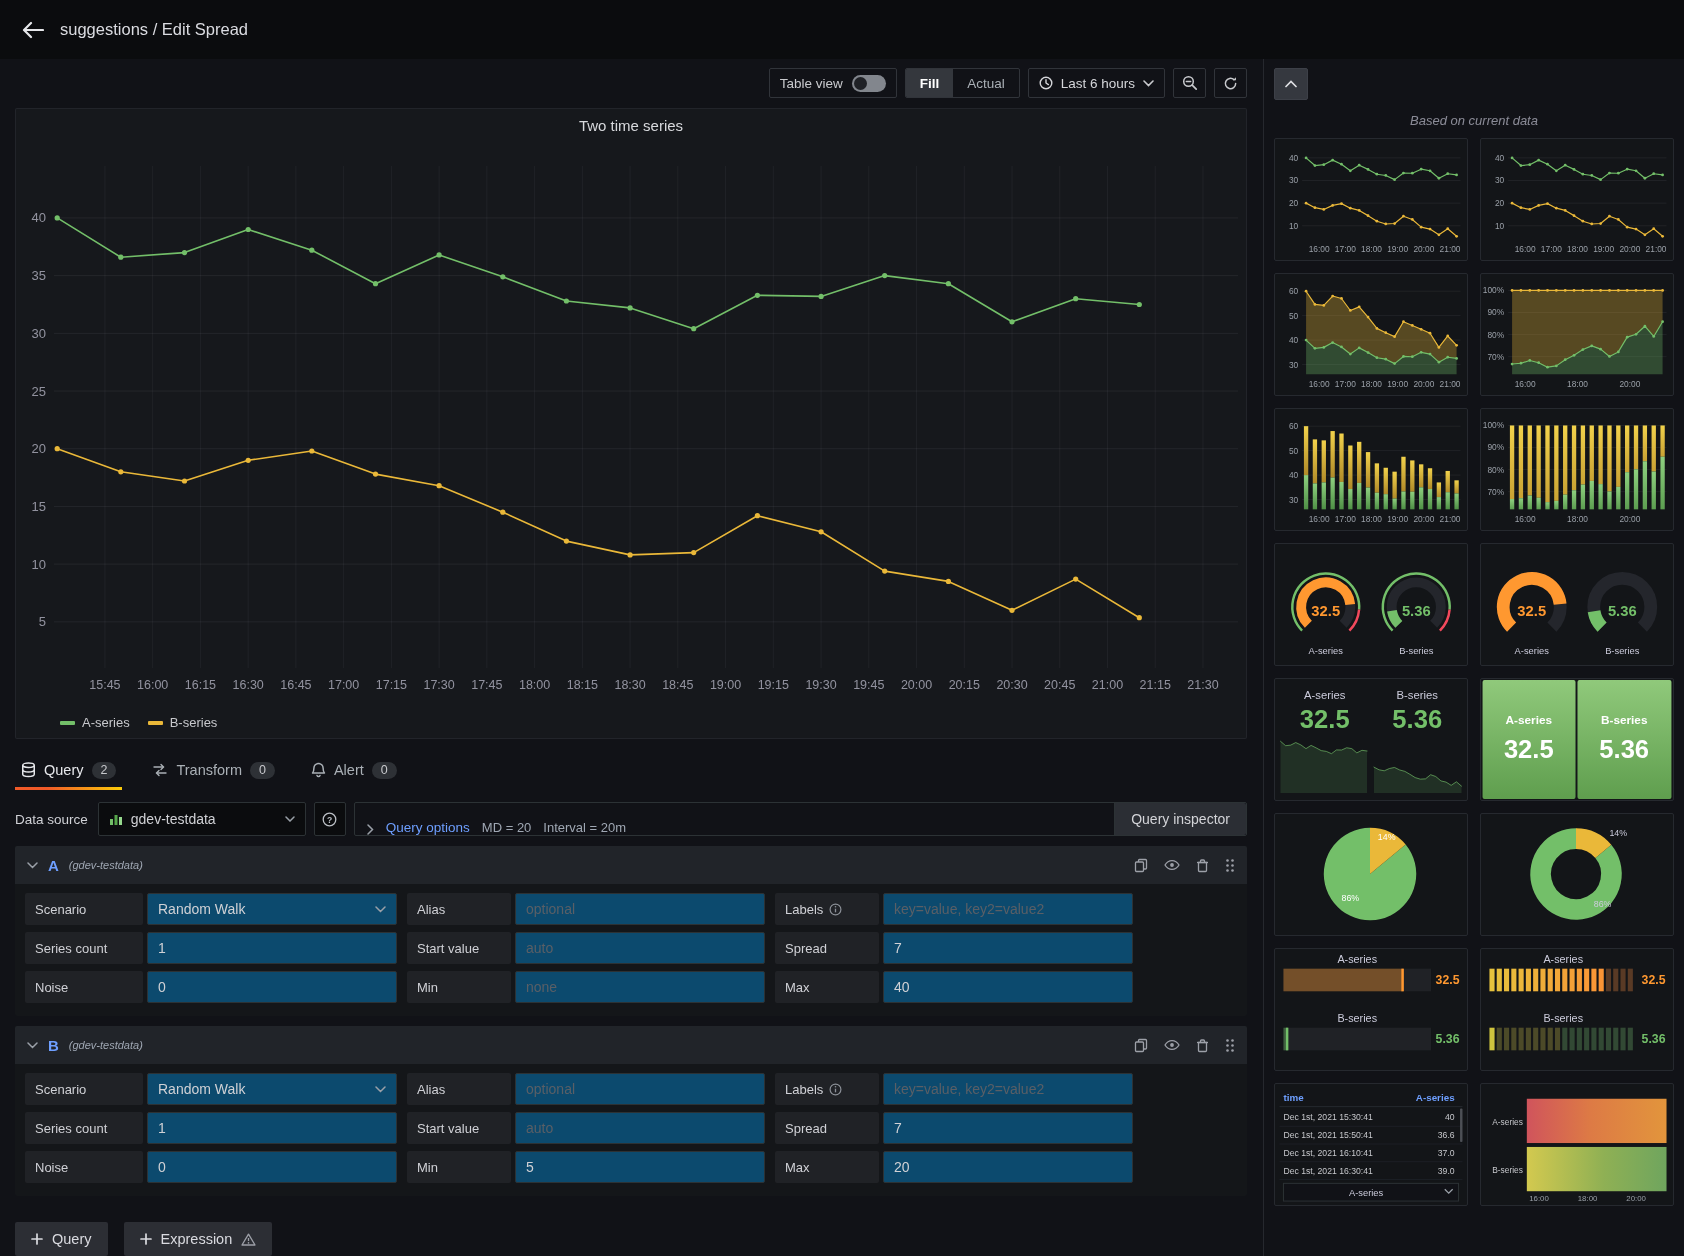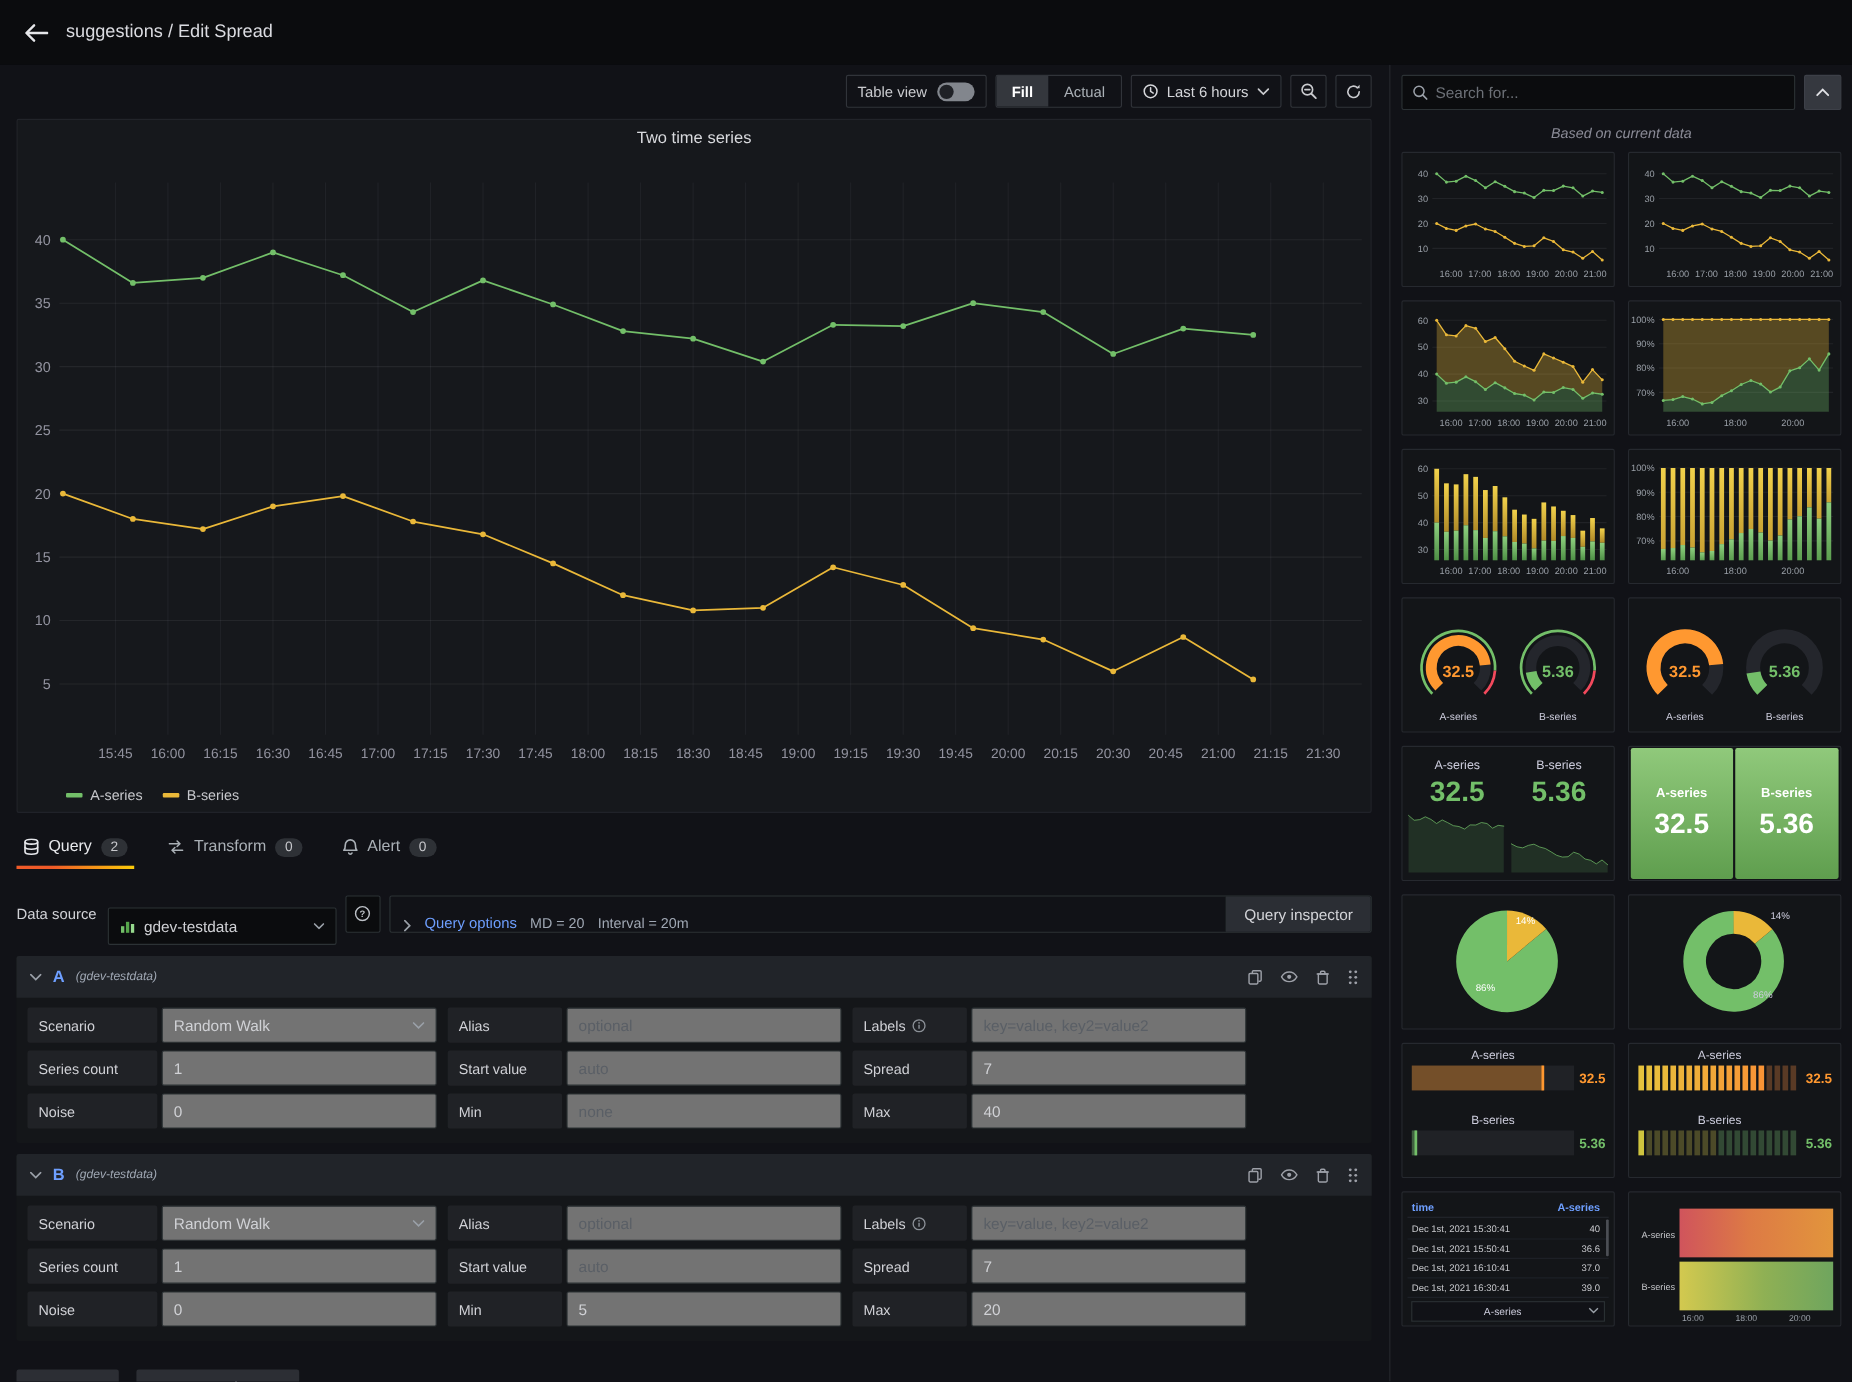--- a/index.html
+++ b/index.html
@@ -37,41 +37,41 @@
   .splitter { width:200px; height:5px; border-radius:3px; background:#44474e; margin:7px auto 2px; cursor:row-resize; }
   
   .qtabs { display:flex; align-items:flex-end; height:42px; flex:none; }
   .tab { display:flex; align-items:center; gap:8px; height:40px; padding:0 6px; margin-right:24px; font-size:14.5px; color:#aab0b6; position:relative; cursor:pointer; }
   .tab.active { color:#e7e8ec; font-weight:500; }
   .tab.active::after { content:''; position:absolute; left:0; right:0; bottom:0; height:3px; background-image:linear-gradient(90deg,#f05a28 30%,#fbca0a 99%); }
   .count { background:#2e3136; border-radius:10px; padding:1.5px 9px; font-size:12.5px; color:#c7c8cc; }
   
   .dsrow { display:flex; align-items:center; gap:8px; margin-top:12px; flex:none; }
   .dslabel { font-size:13.5px; font-weight:500; color:#d0d1d6; margin-right:2px; }
-  .dsselect { height:34px; background:#0b0c0e; border:1px solid #2c3235; border-radius:2px; display:flex; align-items:center; gap:8px; padding:6px 10px; cursor:pointer; min-width:208px;margin-top:23px; }
+  .dsselect { height:34px; background:#0b0c0e; border:1px solid #2c3235; border-radius:2px; display:flex; align-items:center; gap:8px; padding:6px 10px; cursor:pointer; min-width:208px; }
   .dsselect span { font-size:14px; color:#d0d1d5; flex:1; }
   .helpbtn { width:32px; height:34px; border:1px solid #2c3235; background:#0b0c0e; border-radius:2px; display:flex; align-items:center; justify-content:center; cursor:pointer; }
   .optsbox { flex:1; height:34px; border:1px solid #2c3235; border-radius:2px; display:flex; align-items:flex-end; gap:12px; padding-left:12px; }
   .optslink { color:#6e9fff; font-size:13.5px; font-weight:500; cursor:pointer; }
   .optmeta { color:#9fa7b3; font-size:13px; }
   .qinspector { margin-left:auto; align-self:stretch; background:#2b2e34; border:none; border-left:1px solid #2c3235; color:#d3d4d8; font-size:14px; padding:0 16px; border-radius:0 2px 2px 0; cursor:pointer; font-family:inherit; }
   
   .qcard { background:#141619; margin-top:10px; flex:none; border-radius:2px; }
   .qhead { height:38px; background:#212429; display:flex; align-items:center; gap:10px; padding:0 12px; border-radius:2px 2px 0 0; }
   .qref { color:#6e9fff; font-weight:600; font-size:15px; }
   .qds { color:#9fa7b3; font-style:italic; font-size:11px; }
   .qicons { margin-left:auto; display:flex; gap:16px; align-items:center; }
   .qicons > span { cursor:pointer; display:flex; }
   .qbody { padding:9px 10px 13px 10px; }
   .frow { display:flex; margin-top:7px; }
   .frow:first-child { margin-top:0; }
   .fgroup { display:flex; margin-right:10px; }
   .lab { width:118px; height:32px; background:#202226; border-radius:2px; display:flex; align-items:center; padding:0 10px; font-size:13px; color:#d0d1d6; margin-right:4px; flex:none; gap:6px; }
   .lab.sm { width:104px; }
-  .inp, .selbox { width:250px; height:32px; background:#737373; border:1px solid #2c3235; border-radius:2px; color:#d0d1d5; font-size:14px; padding:0 10px; font-family:inherit; }
+  .inp, .selbox { width:250px; height:32px; background:#0c4a6e; border:1px solid #2c3235; border-radius:2px; color:#d0d1d5; font-size:14px; padding:0 10px; font-family:inherit; }
   .inp::placeholder { color:#5a5f66; opacity:1; }
   .selbox { display:flex; align-items:center; cursor:pointer; }
   .selbox span { flex:1; }
   .addrow { display:flex; gap:16px; margin-top:26px; flex:none; }
   .addbtn { height:34px; background:#2c2e34; border:none; border-radius:2px; padding:0 16px; display:flex; align-items:center; gap:9px; color:#dadbe0; font-size:14.5px; font-weight:500; cursor:pointer; font-family:inherit; }
   
   .sidebar { flex:1; border-left:1px solid #26282e; padding:9px 10px 0 10px; display:flex; flex-direction:column; overflow:hidden; }
   .searchrow { display:flex; gap:8px; flex:none; }
   .search { flex:1; height:32px; background:#0b0c0e; border:1px solid #2c3235; border-radius:2px; display:flex; align-items:center; gap:7px; padding:0 9px; }
   .search input { flex:1; background:transparent; border:none; outline:none; color:#d0d1d5; font-size:14px; font-family:inherit; }
@@ -568,27 +568,20 @@
               <path d="M7.5 1.2L14 12H1z" fill="none" stroke="#9da0a8" stroke-width="1.3" stroke-linejoin="round"></path>
               <line x1="7.5" y1="5" x2="7.5" y2="8" stroke="#9da0a8" stroke-width="1.3"></line>
               <circle cx="7.5" cy="9.9" r="0.8" fill="#9da0a8"></circle>
             </svg>
         </button>
       </div>
     </div>
 
     <aside class="sidebar">
       <div class="searchrow">
-        <div class="search">
-          <svg width="14" height="14" viewBox="0 0 14 14">
-              <circle cx="6" cy="6" r="4.6" fill="none" stroke="#9aa0a8" stroke-width="1.4"></circle>
-              <line x1="9.5" y1="9.5" x2="13" y2="13" stroke="#9aa0a8" stroke-width="1.6" stroke-linecap="round"></line>
-            </svg>
-          <input type="text" placeholder="Search for..." style="">
-        </div>
         <div class="collapsebtn">
           <svg width="12" height="8" viewBox="0 0 12 8">
               <path d="M1 6.5L6 1.5l5 5" fill="none" stroke="#dfe0e4" stroke-width="1.7" stroke-linecap="round"></path>
             </svg>
         </div>
       </div>
       <div class="subtitle">Based on current data</div>
       <div class="thumbgrid">
         <div class="thumb">
             <svg viewBox="0 0 194 123">

